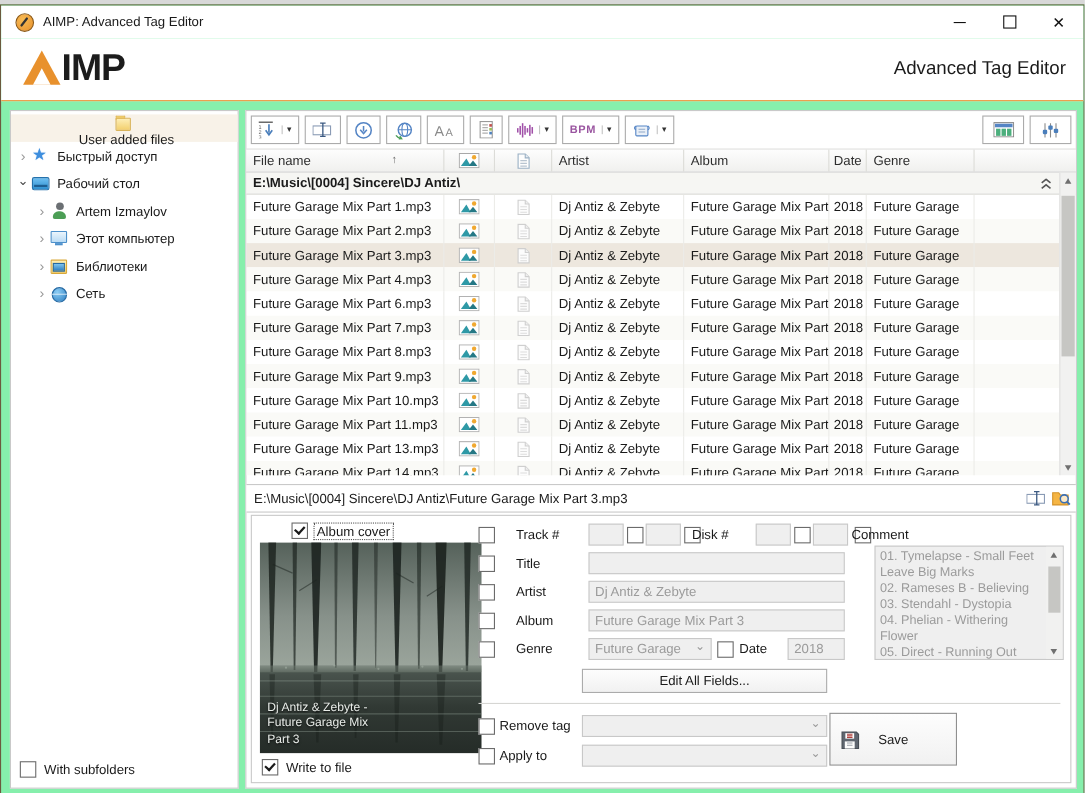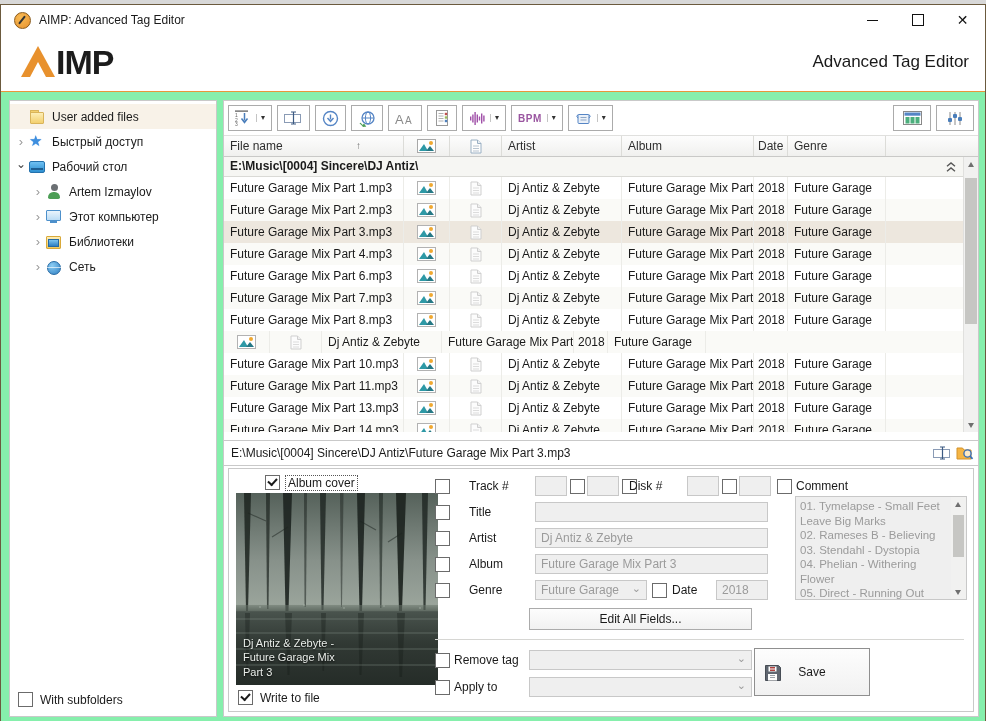--- a/index.html
+++ b/index.html
@@ -29,21 +29,21 @@
     border-left:8px solid transparent;border-right:8px solid transparent;
     border-bottom:15px solid #fff;}
   .logo-text{font-size:34px;font-weight:bold;letter-spacing:-1px;color:#1c1c1c;
     line-height:30px;margin-left:1px;}
   .subtitle{position:absolute;right:16px;top:17px;font-size:17px;color:#1a1a1a;}
   
   .sidebar{position:absolute;left:8px;top:95px;width:208px;height:617px;background:#fff;
     border:1px solid #c9c9c9;box-sizing:border-box;}
   .tree{position:absolute;left:0;top:3px;right:0;}
   .tree-item{height:25px;display:flex;align-items:center;font-size:12px;cursor:default;}
-  .tree-item.selected{background:#f8f2e8;}
+  .tree-item.selected{background:#f8f2e8;flex-direction:column;}
   .expander{width:14px;text-align:center;flex:none;font-size:12px;color:#8f8f8f;}
   .expander.none::after{content:"";}
   .expander.collapsed::after{content:"\203A";font-size:13px;color:#9a9a9a;}
   .expander.expanded::after{content:"\2304";font-size:12px;line-height:6px;color:#444;
     position:relative;top:-3px;}
   .tree-icon{width:19px;height:16px;position:relative;flex:none;margin-right:5px;}
   .tree-label{white-space:nowrap;}
   .ic-folder::before{content:"";position:absolute;left:2px;top:1px;width:7px;height:3px;
     background:#f3d06e;border:1px solid #d9b45a;border-bottom:none;border-radius:1px 1px 0 0;}
   .ic-folder::after{content:"";position:absolute;left:2px;top:3px;width:12px;height:10px;
@@ -562,20 +562,23 @@
       </svg>
     </div>
     <div class="cell c-artist">Dj Antiz &amp; Zebyte</div>
     <div class="cell c-album">Future Garage Mix Part 8</div>
     <div class="cell c-date">2018</div>
     <div class="cell c-genre">Future Garage</div>
     <div class="cell c-fill"></div>
   </div>
 
   <div class="trow alt">
+    <div class="cell c-file">
+            <span class="txt">Future Garage Mix Part 9.mp3</span>
+          </div>
     <div class="cell c-img">
       <svg width="19" height="14">
         <rect x="0.5" y="0.5" width="18" height="13" fill="#fff" stroke="#b2b2b2"></rect>
         <path d="M2 12 L7 5 L11 12 Z" fill="#2e99a6"></path>
               <path d="M9 12 L13 7 L17 12 Z" fill="#257885"></path>
         <circle cx="14" cy="4" r="2" fill="#f0a830"></circle>
       </svg>
     </div>
     <div class="cell c-doc">
       <svg width="12" height="15">
@@ -793,21 +796,21 @@
       <div class="flabel" style="left:240px;top:7px;width:60px">Track #</div>
       <div class="ginput" style="left:306px;top:7px;width:32px"></div>
       <span class="cb fcb" style="left:341px;top:10px"></span>
       <div class="ginput" style="left:358px;top:7px;width:32px"></div>
       <span class="cb fcb" style="left:393px;top:10px"></span>
       <div class="flabel" style="left:400px;top:7px;width:52px">Disk #</div>
       <div class="ginput" style="left:458px;top:7px;width:32px"></div>
       <span class="cb fcb" style="left:493px;top:10px"></span>
       <div class="ginput" style="left:510px;top:7px;width:32px"></div>
       <span class="cb fcb" style="left:548px;top:10px"></span>
-      <div class="flabel" style="left:567px;top:7px;text-align:left">Comment</div>
+      <div class="flabel" style="left:545px;top:7px;text-align:left">Comment</div>
 
       <span class="cb fcb" style="left:206px;top:36px"></span>
       <div class="flabel" style="left:240px;top:33px;width:60px">Title</div>
       <div class="ginput" style="left:306px;top:33px;width:233px"></div>
 
       <span class="cb fcb" style="left:206px;top:62px"></span>
       <div class="flabel" style="left:240px;top:59px;width:60px">Artist</div>
       <div class="ginput" style="left:306px;top:59px;width:233px">Dj Antiz &amp; Zebyte</div>
 
       <span class="cb fcb" style="left:206px;top:88px"></span>

